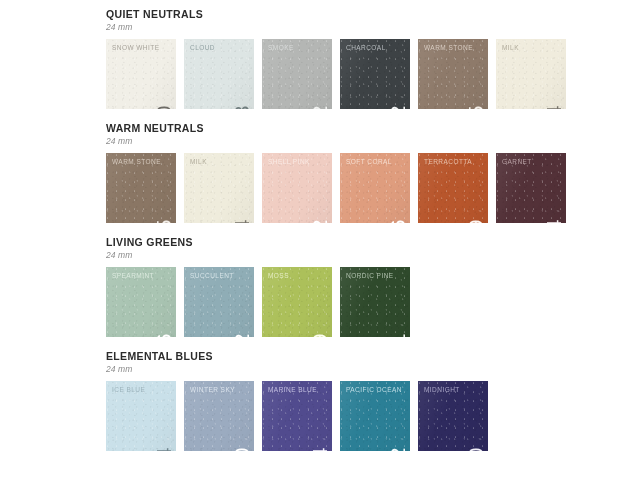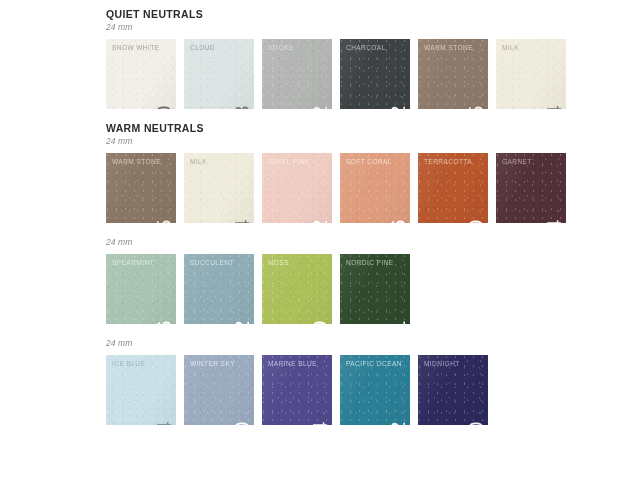--- a/index.html
+++ b/index.html
@@ -205,20 +205,21 @@
         <div class="swatch" style="background: rgb(83, 49, 56);">
           <div class="tex"></div>
           <div class="tex2"></div>
           <div class="swatch-name" style="color: rgb(185, 161, 165);">GARNET</div>
           <div class="swatch-code" style="color: rgb(246, 239, 240);">724</div>
         </div>
       </div>
     </div>
     <div class="palette-section">
       <div class="section-head">
+        <span class="section-title">LIVING GREENS</span>
         <span class="section-subtitle">24 mm</span>
       </div>
       <div class="swatch-row">
         <div class="swatch" style="background: rgb(169, 196, 178);">
           <div class="tex"></div>
           <div class="tex2"></div>
           <div class="swatch-name" style="color: rgb(220, 234, 223);">SPEARMINT</div>
           <div class="swatch-code" style="color: rgb(255, 255, 255);">706</div>
         </div>
         <div class="swatch" style="background: rgb(143, 173, 182);">
@@ -236,20 +237,21 @@
         <div class="swatch" style="background: rgb(47, 74, 44);">
           <div class="tex"></div>
           <div class="tex2"></div>
           <div class="swatch-name" style="color: rgb(175, 192, 173);">NORDIC PINE</div>
           <div class="swatch-code" style="color: rgb(240, 245, 239);">311</div>
         </div>
       </div>
     </div>
     <div class="palette-section">
       <div class="section-head">
+        <span class="section-title">ELEMENTAL BLUES</span>
         <span class="section-subtitle">24 mm</span>
       </div>
       <div class="swatch-row">
         <div class="swatch" style="background: rgb(201, 224, 233);">
           <div class="tex"></div>
           <div class="tex2"></div>
           <div class="swatch-name" style="color: rgb(156, 179, 188);">ICE BLUE</div>
           <div class="swatch-code" style="color: rgb(112, 133, 141);">304</div>
         </div>
         <div class="swatch" style="background: rgb(155, 171, 192);">

